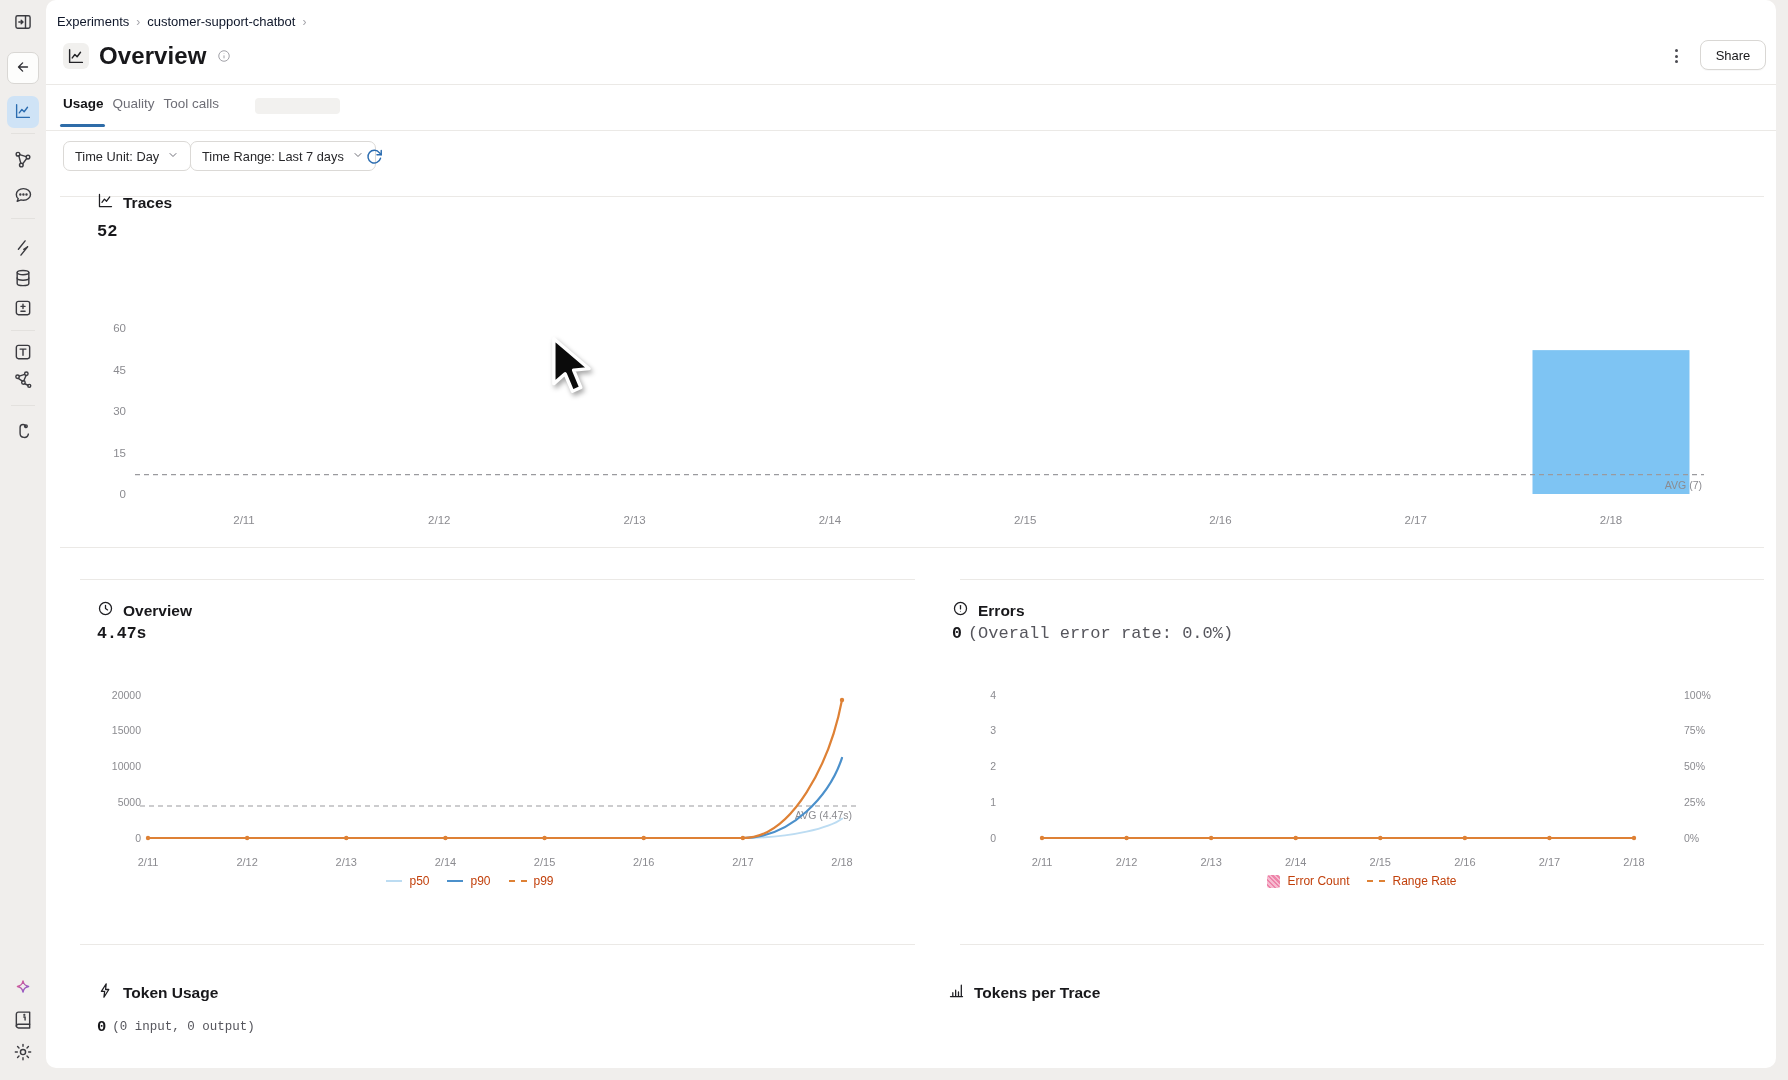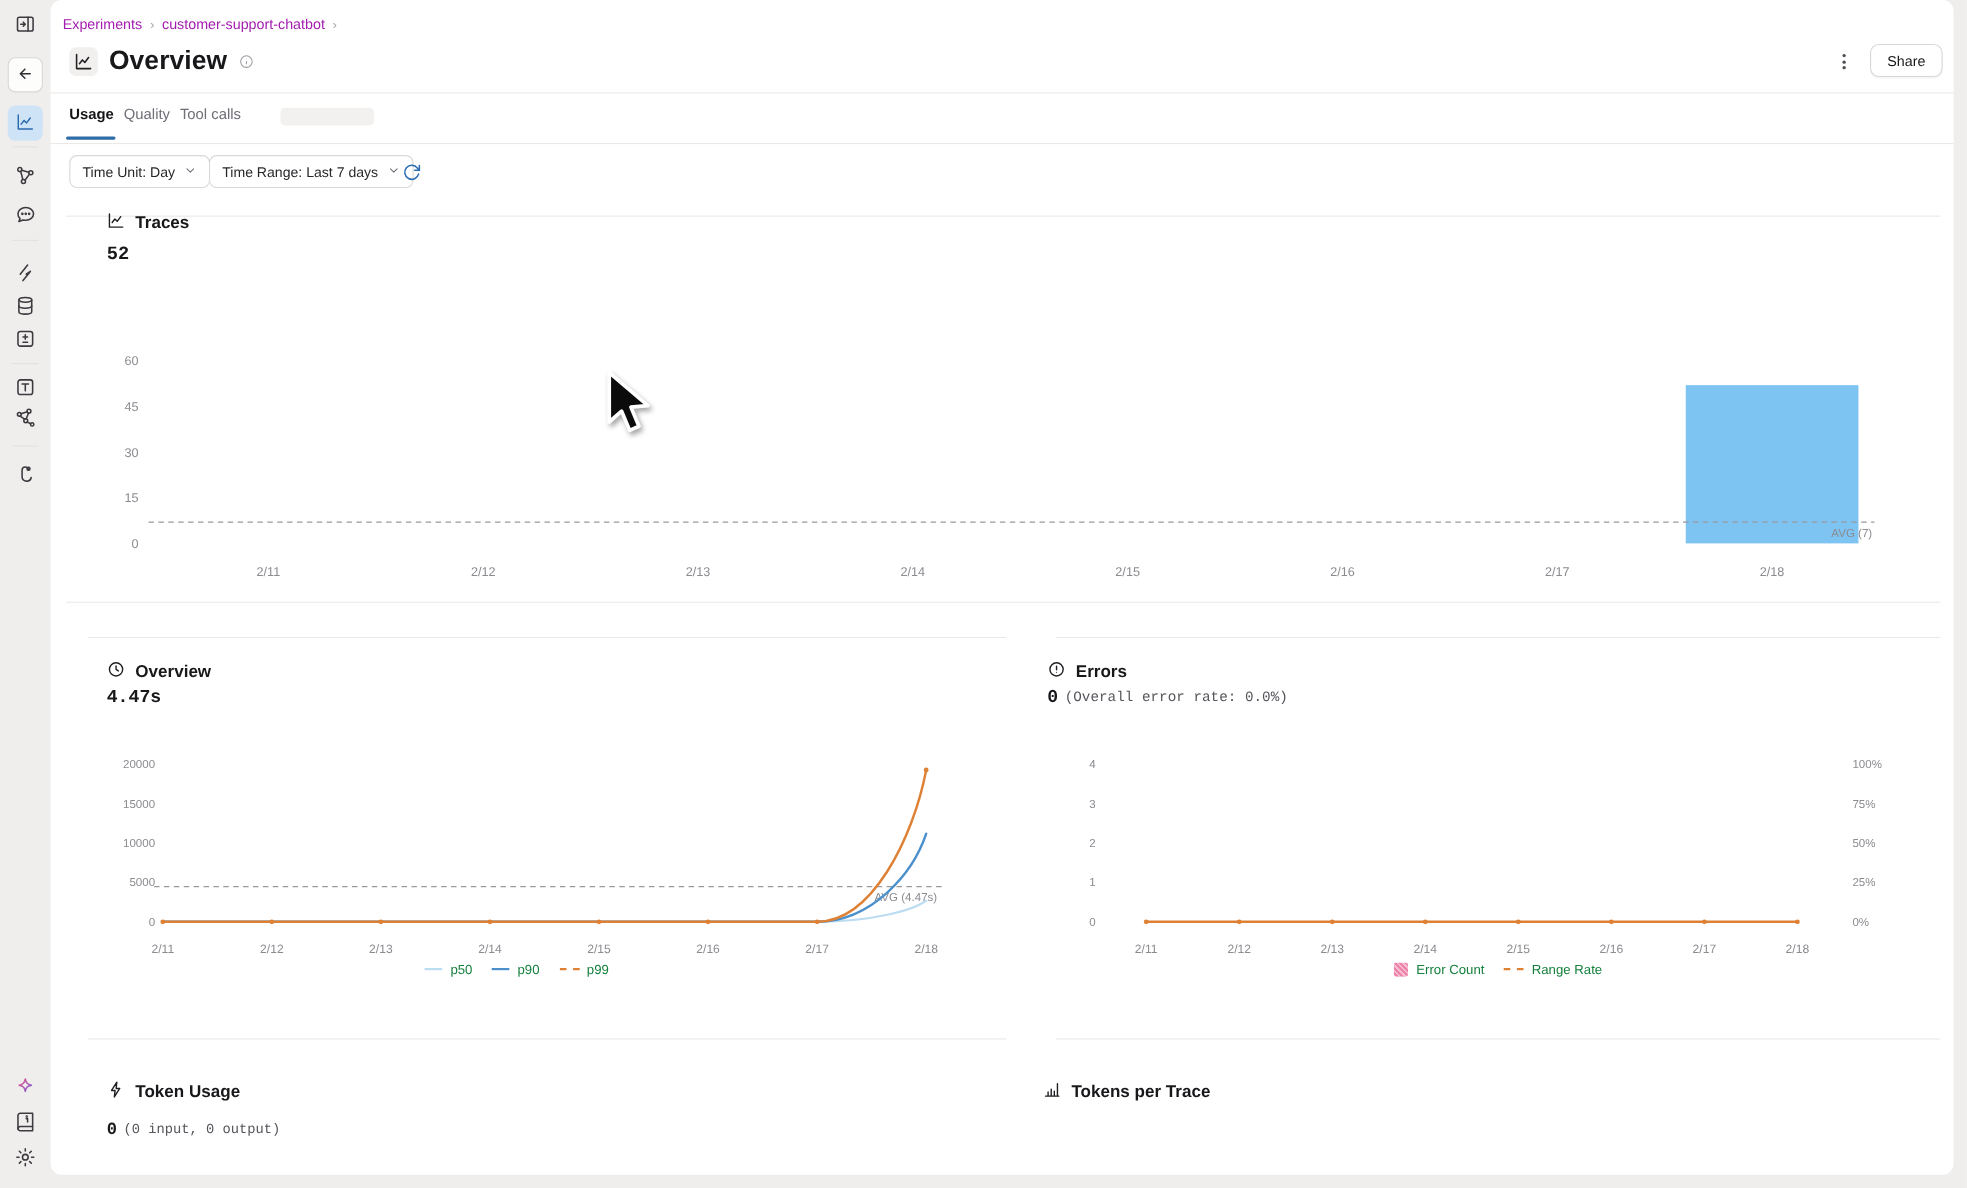--- a/index.html
+++ b/index.html
@@ -10,21 +10,21 @@
   .sbtn svg{width:20px;height:20px;display:block;fill:none;stroke:currentColor;stroke-width:1.7;stroke-linecap:round;stroke-linejoin:round;}
   .sbox{position:absolute;left:7px;width:32px;height:32px;border-radius:7px;display:flex;align-items:center;justify-content:center;
     background:#fdfdfc;border:1px solid #d9d7d4;padding:0;cursor:pointer;color:#2f2f34;}
   .sbox svg{width:18px;height:18px;fill:none;stroke:currentColor;stroke-width:1.8;stroke-linecap:round;stroke-linejoin:round;}
   .sbox.active{background:#cfe3f6;border:none;color:#2b6cb0;}
   .sdiv{position:absolute;left:11px;width:24px;height:1px;background:#e3e1de;}
   
   .main{position:absolute;left:46px;top:0;width:1730px;height:1068px;background:#ffffff;border-radius:10px;}
   .hairline{position:absolute;height:1px;background:#ebe9e6;}
   .crumbs{position:absolute;left:11px;top:14px;font-size:13px;display:flex;gap:7px;align-items:center;}
-  .crumb{color:#a21caf;text-decoration:none;cursor:pointer;}
+  .crumb{color:#0f172a;text-decoration:none;cursor:pointer;}
   .crumb-sep{color:#a5a5ab;font-size:12px;}
   .page-title-row{position:absolute;left:17px;top:42px;display:flex;align-items:center;gap:10px;}
   .title-ic-bg{width:26px;height:26px;border-radius:6px;background:#f1f0ee;display:flex;align-items:center;justify-content:center;color:#232327;}
   .title-ic-bg svg{width:18px;height:18px;fill:none;stroke:currentColor;stroke-width:1.9;stroke-linecap:round;stroke-linejoin:round;}
   .page-title{font-size:24px;font-weight:700;letter-spacing:.1px;}
   .info-ic{color:#9b9ba1;}
   .info-ic svg{width:14px;height:14px;display:block;fill:none;stroke:currentColor;stroke-width:1.6;}
   .kebab{position:absolute;left:1618px;top:44px;width:24px;height:24px;background:none;border:none;cursor:pointer;
     display:flex;flex-direction:column;align-items:center;justify-content:center;gap:2.5px;}
   .kebab i{width:3px;height:3px;border-radius:50%;background:#4b4b52;}
@@ -43,21 +43,21 @@
   .refresh-btn{position:absolute;left:320px;top:147px;width:18px;height:18px;background:none;border:none;padding:0;cursor:pointer;color:#2b6cb0;}
   .refresh-btn svg{width:17px;height:17px;display:block;fill:none;stroke:currentColor;stroke-width:2;stroke-linecap:round;stroke-linejoin:round;}
   
   .sec-hdr{position:absolute;display:flex;align-items:center;gap:9px;}
   .sec-hdr svg{width:17px;height:17px;fill:none;stroke:#1f1f23;stroke-width:1.8;stroke-linecap:round;stroke-linejoin:round;}
   .sec-title{font-size:15.5px;font-weight:700;}
   .sec-value{position:absolute;font-weight:700;display:flex;align-items:center;gap:6px;font-family:Liberation Mono, monospace;}
   .sec-note{font-weight:400;color:#55555c;}
   
   .legend{position:absolute;top:874px;display:flex;justify-content:center;gap:18px;}
-  .lg-item{display:flex;align-items:center;gap:7px;font-size:12px;color:#15803d;cursor:pointer;}
+  .lg-item{display:flex;align-items:center;gap:7px;font-size:12px;color:#c2410c;cursor:pointer;}
   .sw{display:inline-block;width:16px;height:0;border-top:2.6px solid;}
   .sw-dashed{border-top-style:dashed;width:18px;}
   .sw-square{width:13px;height:13px;border-top:0;border-radius:2.5px;
     background-image:repeating-linear-gradient(45deg,rgba(255,255,255,.45) 0 1.5px,transparent 1.5px 3.5px);}
   #charts-svg{position:absolute;left:0;top:0;pointer-events:none;}
   .cursor{position:absolute;left:550px;top:336px;z-index:60;filter:drop-shadow(2px 3px 2.5px rgba(0,0,0,.35));}
 </style>
 </head>
 <body>
 
@@ -261,21 +261,21 @@
   <div class="sec-hdr" style="left:906px;top:600px">
     <span><svg viewBox="0 0 24 24">
           <circle cx="12" cy="12" r="8.5"></circle>
           <path d="M12 7.8v4.8"></path>
           <circle cx="12" cy="15.8" r=".7" fill="#1f1f23" stroke="none"></circle>
         </svg></span>
     <span class="sec-title">Errors</span>
   </div>
   <div class="sec-value" style="left:906px;top:624px;font-size:16.5px">
     <span>0</span>
-    <span class="sec-note" style="font-size:13px">(Overall error rate: 0.0%)</span>
+    <span class="sec-note" style="font-size:17px">(Overall error rate: 0.0%)</span>
   </div>
 
   <div class="legend" id="latency-legend" style="left:34px;width:780px">
       <div class="lg-item">
         <span class="sw sw-solid" style="border-top-color: rgb(188, 220, 242);"></span>
         <span>p50</span>
       </div>
       <div class="lg-item">
         <span class="sw sw-solid" style="border-top-color: rgb(75, 144, 203);"></span>
         <span>p90</span>

